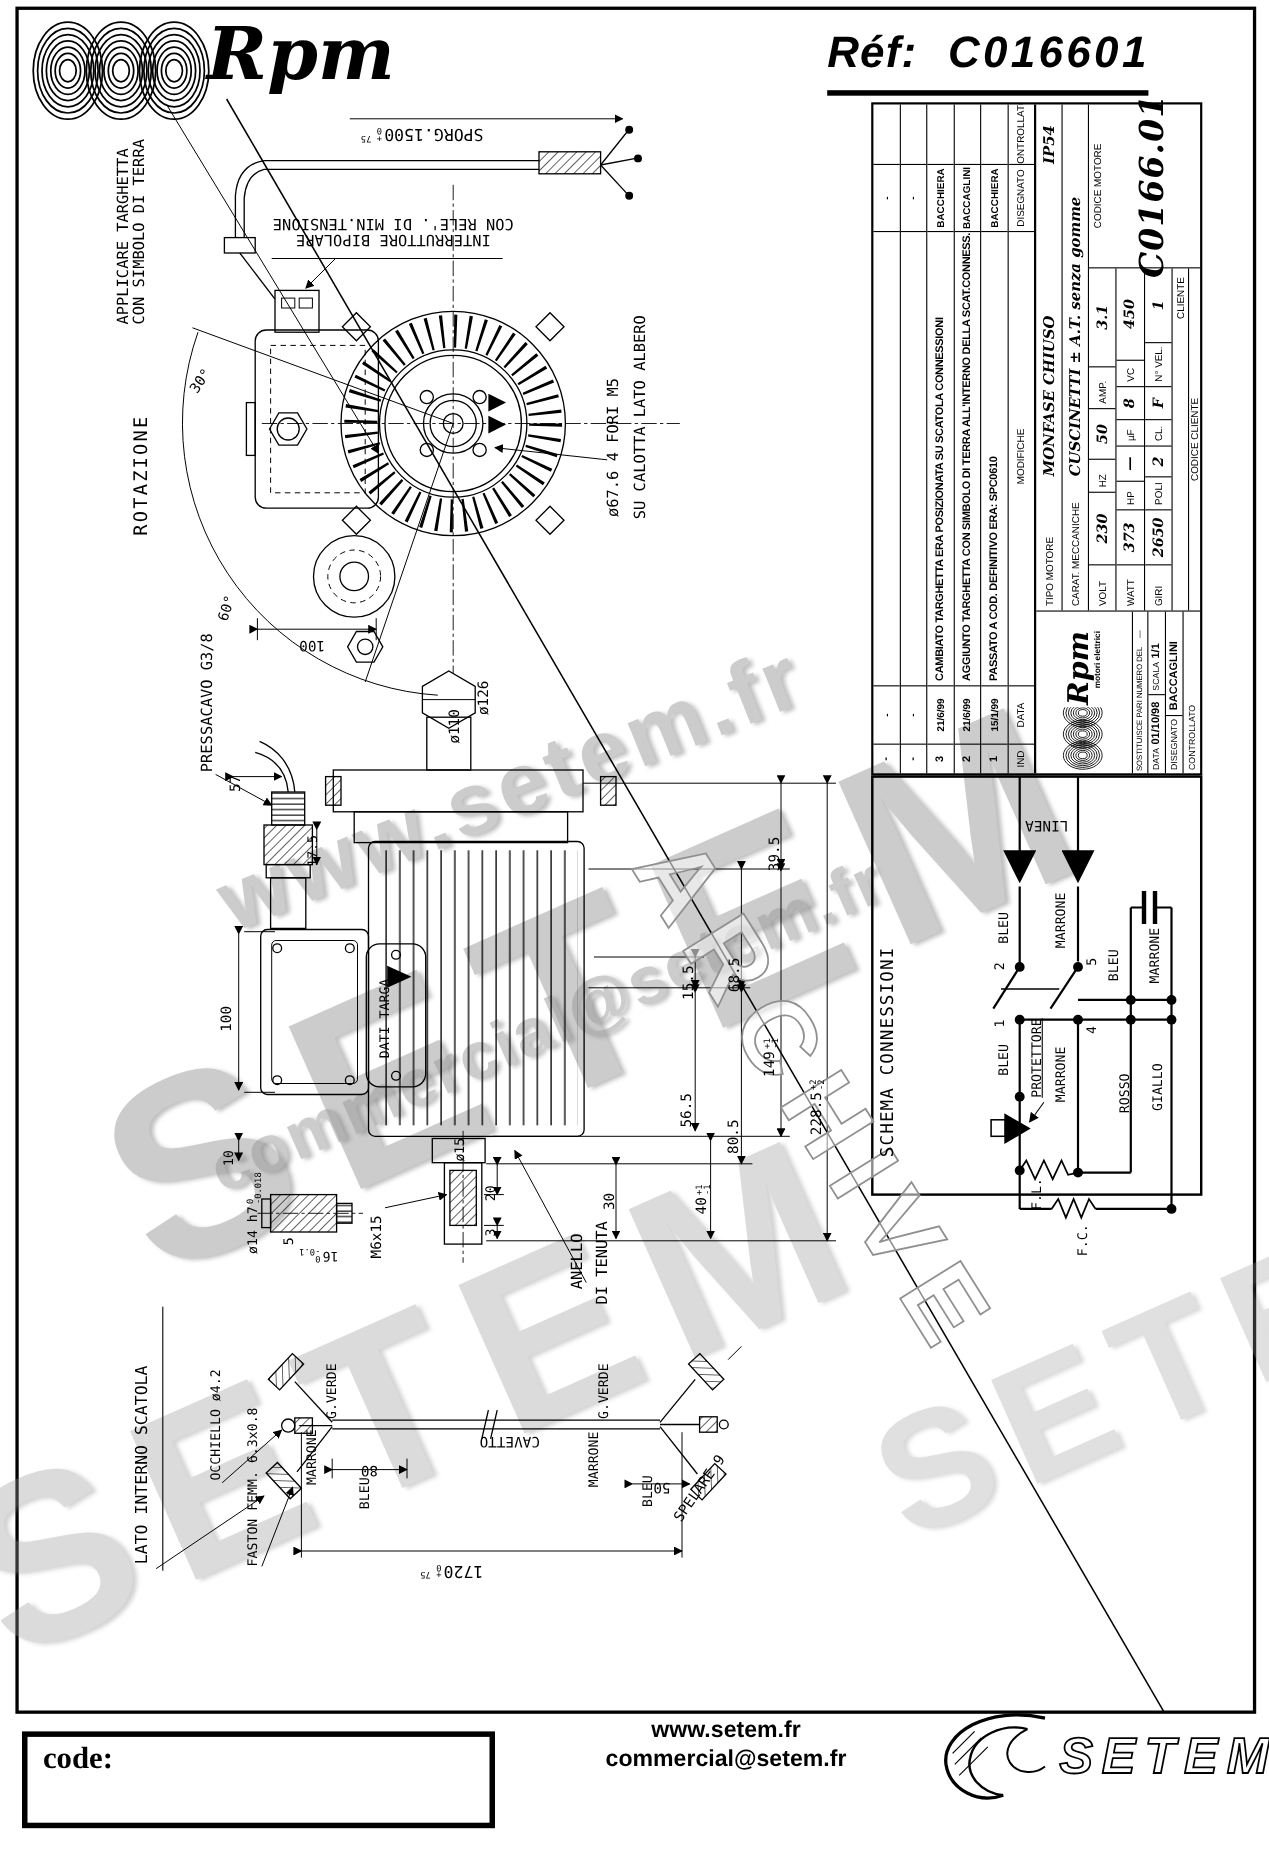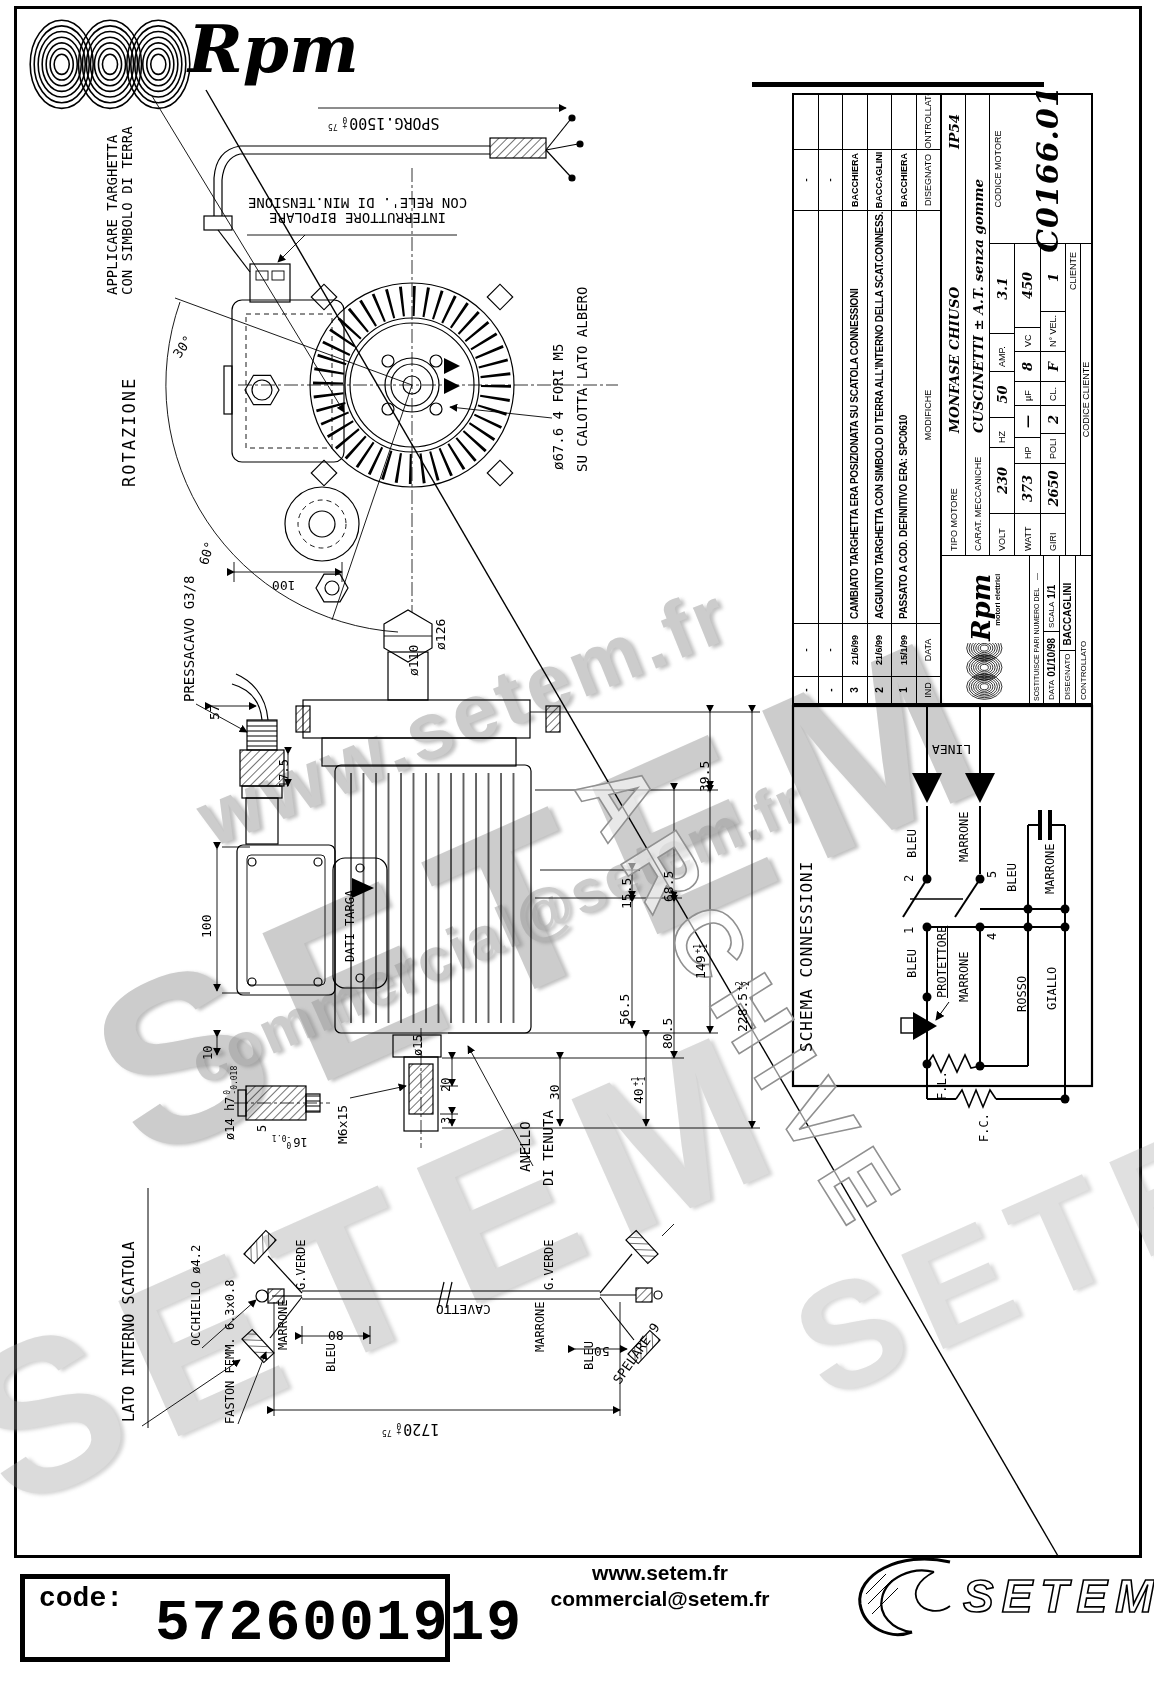--- a/index.html
+++ b/index.html
@@ -67,21 +67,21 @@
   .nob{border-right:none!important;}
   .clirow{height:15px;display:flex;justify-content:flex-end;align-items:center;font-size:9px;
           padding-right:8px;border-bottom:1px solid #000;box-sizing:border-box;}
   .ccrow{flex:1;display:flex;justify-content:center;align-items:center;font-size:9px;}
   .codmot{width:148px;display:flex;flex-direction:column;align-items:center;}
   .cmlab{font-size:9px;margin-top:3px;}
   .cmval{font-family:"DejaVu Serif",serif;font-style:italic;font-weight:bold;font-size:30px;
          letter-spacing:1px;flex:1;display:flex;align-items:center;}
   
   .codebox{position:absolute;left:20px;top:1574px;width:430px;height:88px;border:5px solid #000;
-           box-sizing:border-box;font-family:Liberation Mono, monospace;z-index:7;background:#fff;}
+           box-sizing:border-box;font-family:Liberation Serif, serif;z-index:7;background:#fff;}
   .codelab{position:absolute;left:14px;top:4px;font-size:28px;font-weight:bold;}
   .codeval{position:absolute;left:130px;top:12px;font-size:58px;font-weight:bold;letter-spacing:2px;}
   .fcenter{position:absolute;left:470px;top:1560px;width:380px;text-align:center;
            font-family:"Liberation Sans",sans-serif;font-weight:bold;font-size:21px;line-height:26px;z-index:7;}
   .faddr{position:absolute;left:462px;top:1626px;width:690px;text-align:center;
          font-family:"Liberation Sans",sans-serif;font-size:17px;z-index:7;white-space:nowrap;}
   .two-line div{white-space:nowrap;}
 </style>
 </head>
 <body>
@@ -90,20 +90,23 @@
 
   <div class="wm" style="left:185px;top:780px;font-size:80px;letter-spacing:4px;transform:rotate(-22deg);">www.setem.fr</div>
   <div class="wm" style="left:55px;top:965px;font-size:235px;letter-spacing:30px;transform:rotate(-24deg);">SETEM</div>
   <div class="wm" style="left:180px;top:1035px;font-size:60px;letter-spacing:2px;transform:rotate(-24deg);">commercial@setem.fr</div>
   <div class="wm" style="left:-70px;top:1330px;font-size:215px;letter-spacing:26px;transform:rotate(-24deg);opacity:.35;">SETEM</div>
   <div class="wm" style="left:770px;top:1275px;font-size:150px;letter-spacing:18px;transform:rotate(-24deg);opacity:.3;">SETEM</div>
 
   <div class="frame"></div>
 
   <div class="brand-big">Rpm</div>
+  <div class="ref">
+    <span>Réf:</span><span class="refv">C016601</span>
+  </div>
   <div class="refline"></div>
 
   <svg id="art" width="1154" height="1683" viewBox="0 0 1154 1683">
     <defs>
       <marker id="arr" viewBox="0 0 10 10" refX="9" refY="5" markerWidth="9" markerHeight="9" orient="auto">
           <path d="M0,0L10,5L0,10z" fill="#000"></path>
         </marker>
       <marker id="arrb" viewBox="0 0 10 10" refX="9" refY="5" markerWidth="15" markerHeight="15" orient="auto">
           <path d="M0,0L10,5L0,10z" fill="#000"></path>
         </marker>
@@ -649,20 +652,19 @@
               <span class="cmval">C0166.01</span>
             </div>
           </div>
         </div>
       </div>
     </div>
   </div>
 
   <div class="codebox">
     <span class="codelab">code:</span>
-    <span class="codeval">5726001919</span>
   </div>
   <div class="fcenter">
     <div>www.setem.fr</div>
     <div>commercial@setem.fr</div>
   </div>
 
 </div>
 
 </body></html>

